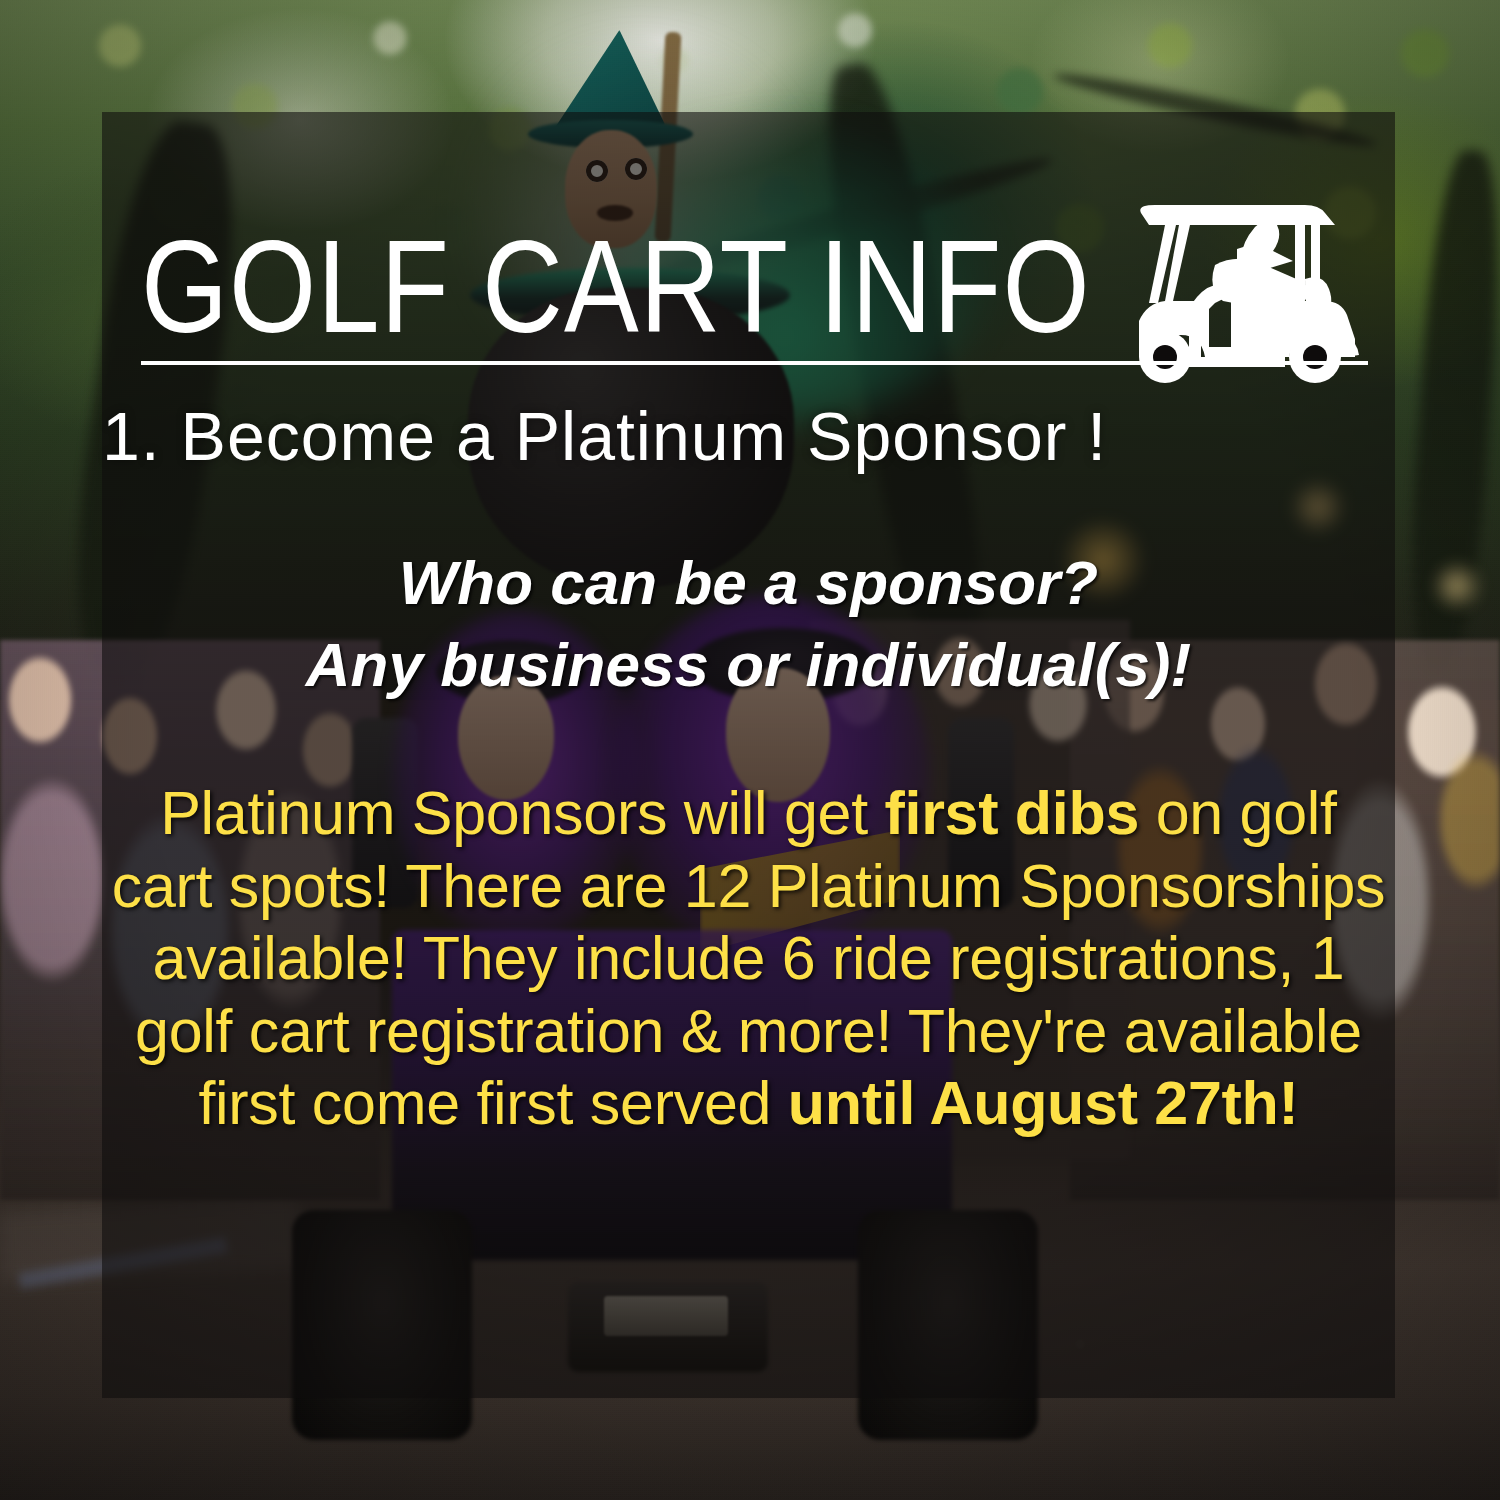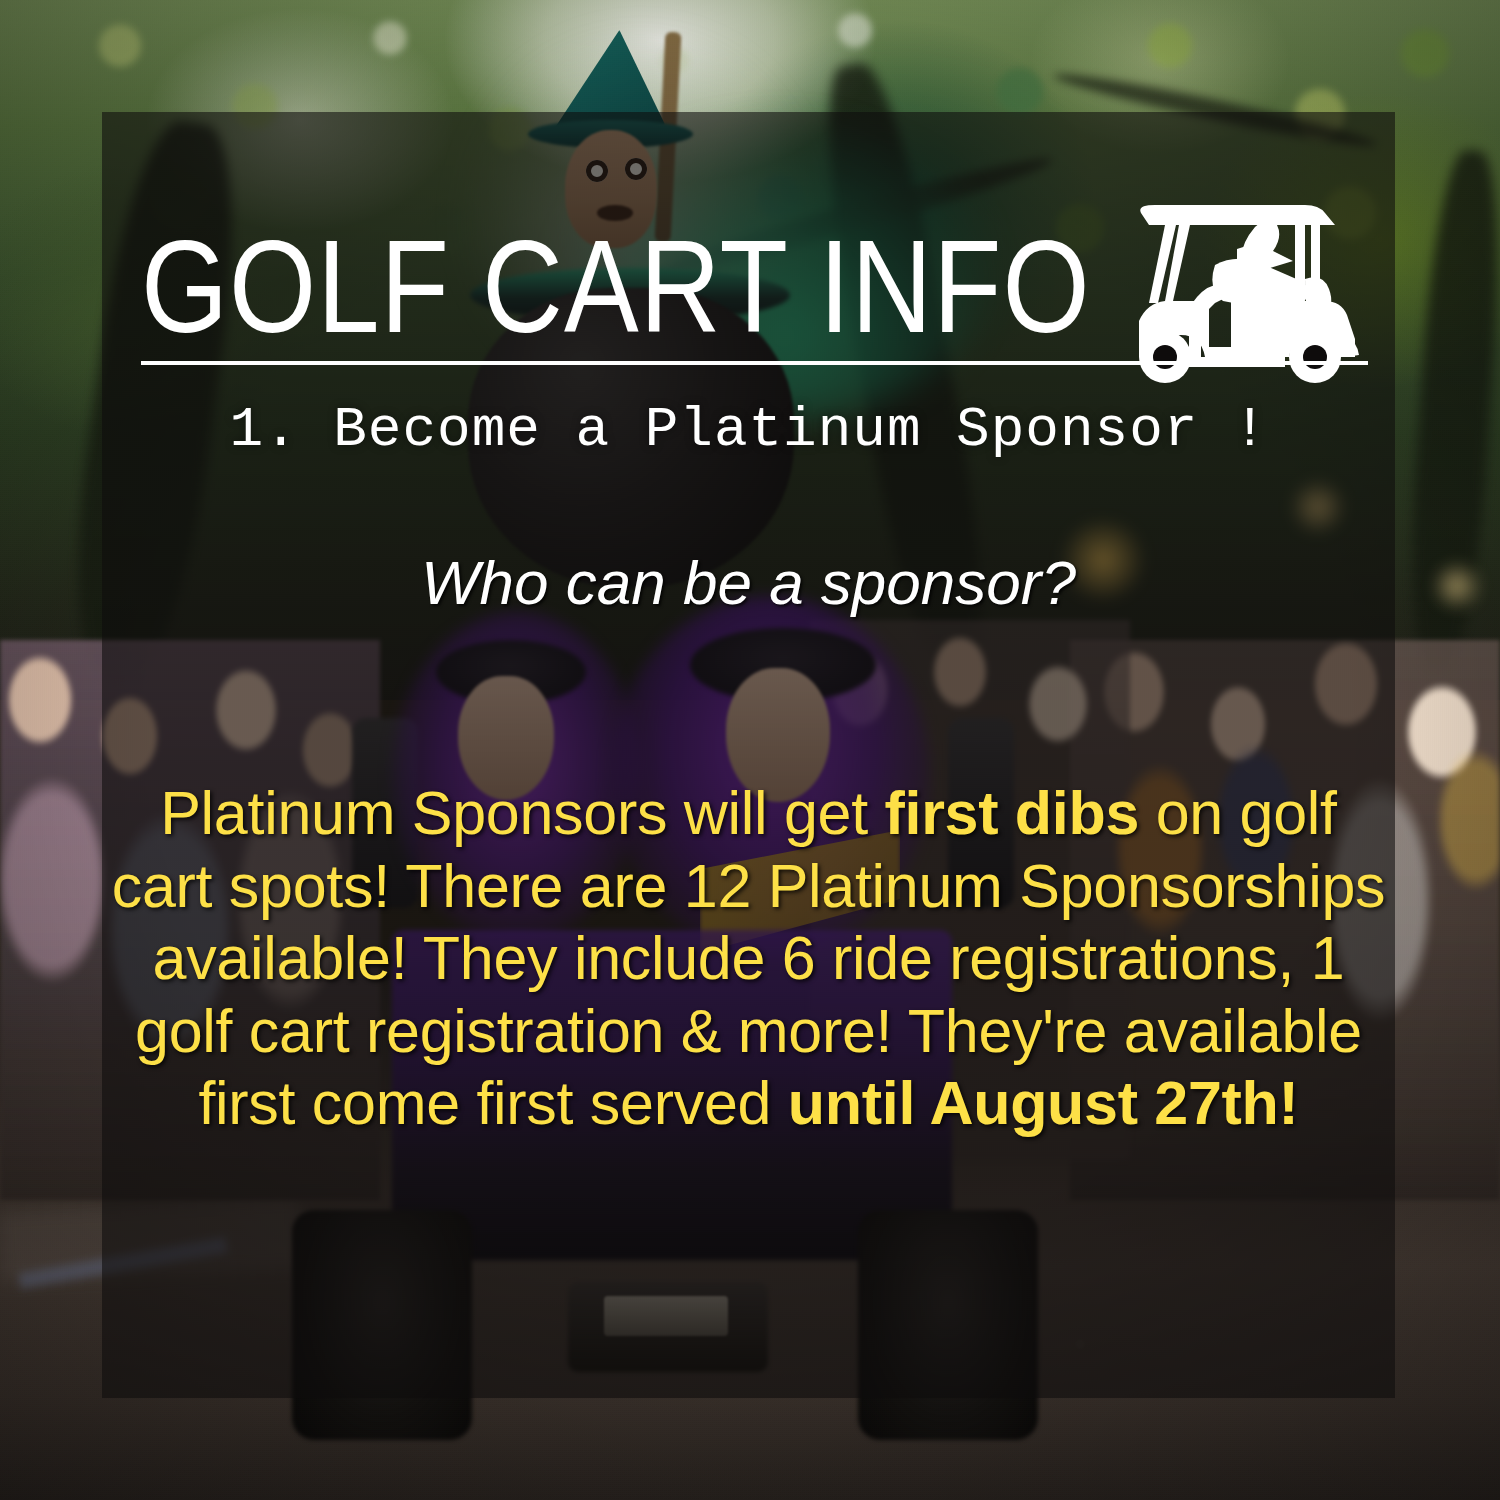--- a/index.html
+++ b/index.html
@@ -181,27 +181,27 @@
   .headrow{position:absolute;left:39px;top:70px;width:1228px;height:210px;
      display:flex;align-items:center;justify-content:space-between;}
   .title{color:#ffffff;font-family:"Liberation Sans",sans-serif;font-weight:300;
      font-size:112px;letter-spacing:1px;line-height:1;white-space:nowrap;
      transform:scaleY(1.18);transform-origin:left center;}
   .cart-icon{width:250px;height:200px;flex:0 0 auto;margin-left:10px;}
   .cart-icon svg{display:block;width:100%;height:100%;}
 
   .divider{position:absolute;left:39px;top:249px;width:1227px;height:4px;background:#ffffff;}
 
-  .script{position:absolute;left:0;top:290px;width:1293px;text-align:center;
-     color:#fff;font-family:Liberation Mono, monospace;font-size:56px;line-height:1;
+  .script{position:absolute;left:0;top:290px;width:1293px;
+     color:#fff;font-family:Liberation Sans, sans-serif;font-size:68px;line-height:1;
      letter-spacing:1px;white-space:nowrap;
      text-shadow:0 0 10px rgba(0,0,0,.45);}
 
   .sub{position:absolute;left:0;top:430px;width:1293px;text-align:center;color:#fff;
-     font-family:"Liberation Sans",sans-serif;font-style:italic;font-weight:400;
+     font-family:"Liberation Sans",sans-serif;font-style:italic;font-weight:700;
      font-size:62px;line-height:1.32;
      text-shadow:2px 2px 3px rgba(0,0,0,.75);}
 
   .body{position:absolute;left:0;top:665px;width:1293px;text-align:center;color:#fde047;
      font-family:"Liberation Sans",sans-serif;font-weight:400;
      font-size:61px;line-height:1.19;letter-spacing:-.3px;
      text-shadow:2px 2px 4px rgba(0,0,0,.8);}
   .body b{font-weight:700;}
 </style>
 </head>
@@ -313,18 +313,19 @@
         </svg>
       </div>
     </div>
 
     <div class="divider"></div>
 
     <div class="script">1. Become a Platinum Sponsor !</div>
 
     <div class="sub">
       <div>Who can be a sponsor?</div>
+      <div>Any business or individual(s)!</div>
     </div>
 
     <div class="body"><span>Platinum Sponsors will get </span><b>first dibs</b><span> on golf cart spots! There are 12 Platinum Sponsorships available! They include 6 ride registrations, 1 golf cart registration &amp; more! They're available first come first served </span><b>until August 27th!</b></div>
 
   </div>
 </div>
 
 </body></html>

